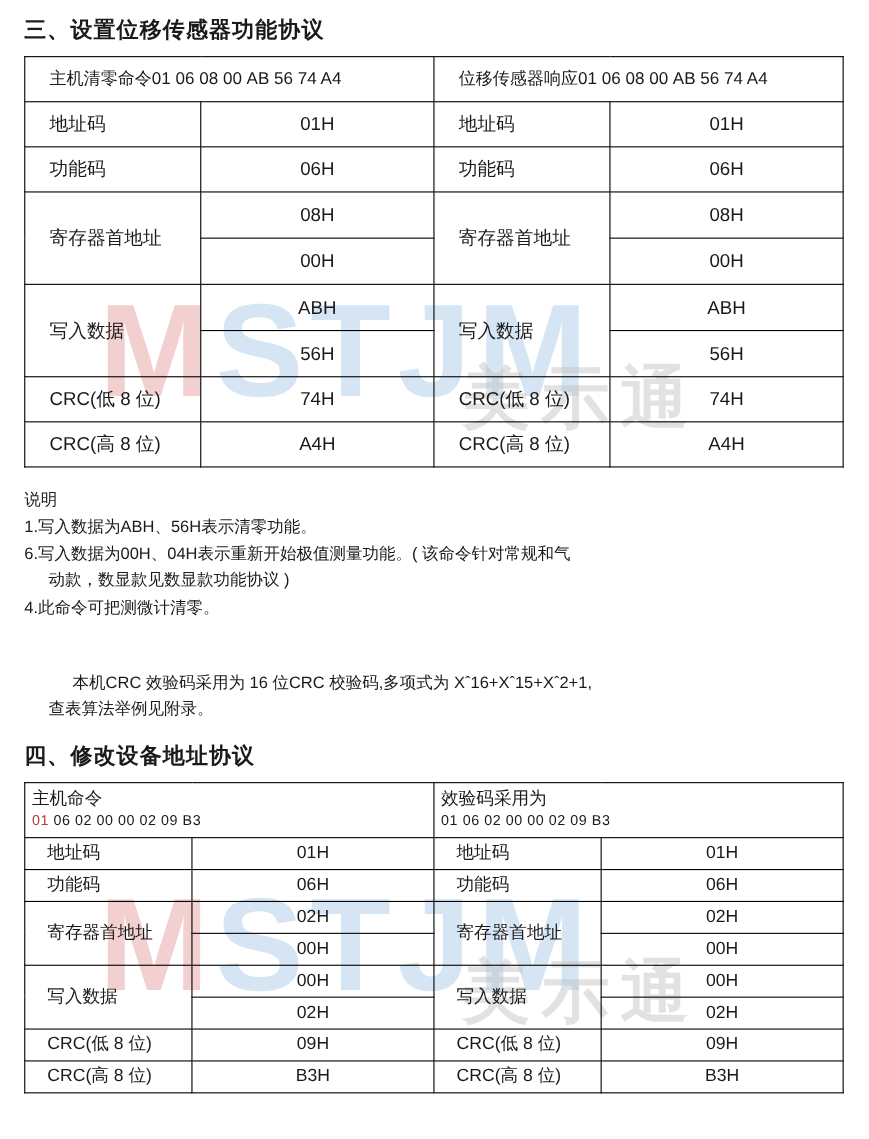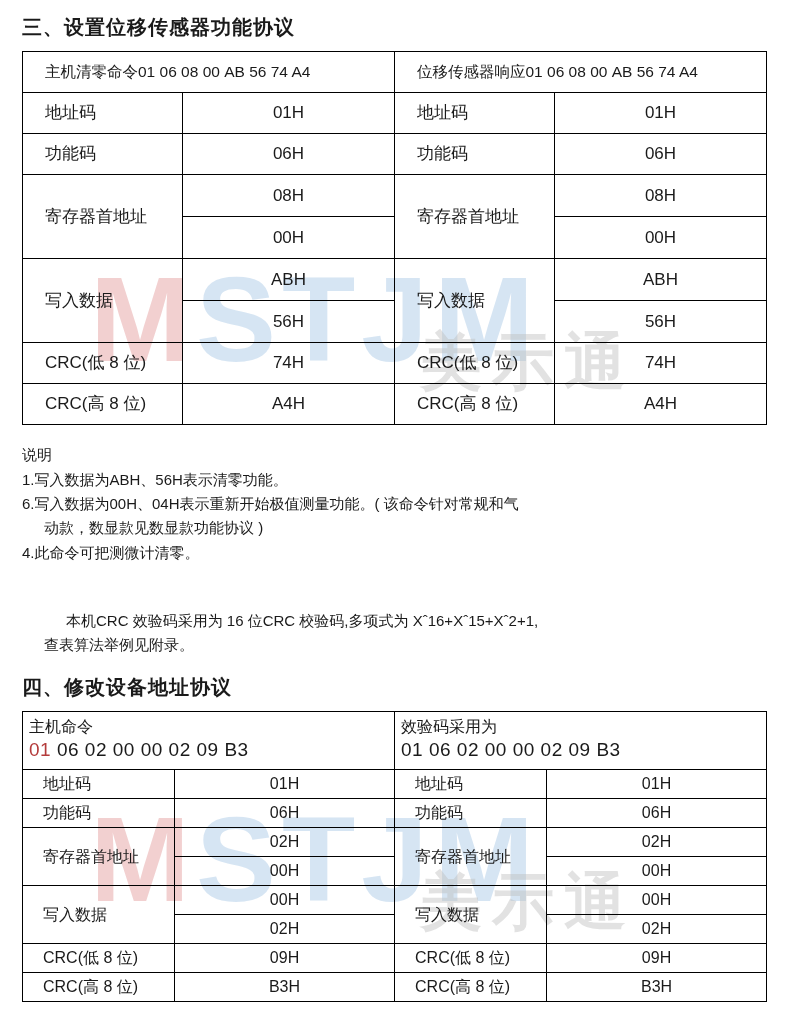--- a/index.html
+++ b/index.html
@@ -106,21 +106,21 @@
   .t2 col.c2{width:220px;}
   .t2 col.c3{width:152px;}
   .t2 col.c4{width:220px;}
   .t2 .cell{font-size:16px;padding:2px 8px;}
   .t2 .row td{height:28px;}
   .t2 .hdr-cell{
     padding:4px 6px 6px 6px;
     font-size:16px;
     line-height:1.35;
   }
-  .t2 .hdr-cell .line2{font-size:19px;letter-spacing:0.5px;}
+  .t2 .hdr-cell .line2{font-size:13px;letter-spacing:0.5px;}
   .t2 .hdr-cell .line2 .redish{color:#b43b3b;}
 
   .notes{
     margin:18px 0 0 0;
     font-size:15px;
     line-height:1.62;
   }
   .notes .n{margin:0;}
   .notes .indent{padding-left:22px;}
   .notes .indent2{padding-left:44px;margin-top:44px;}

